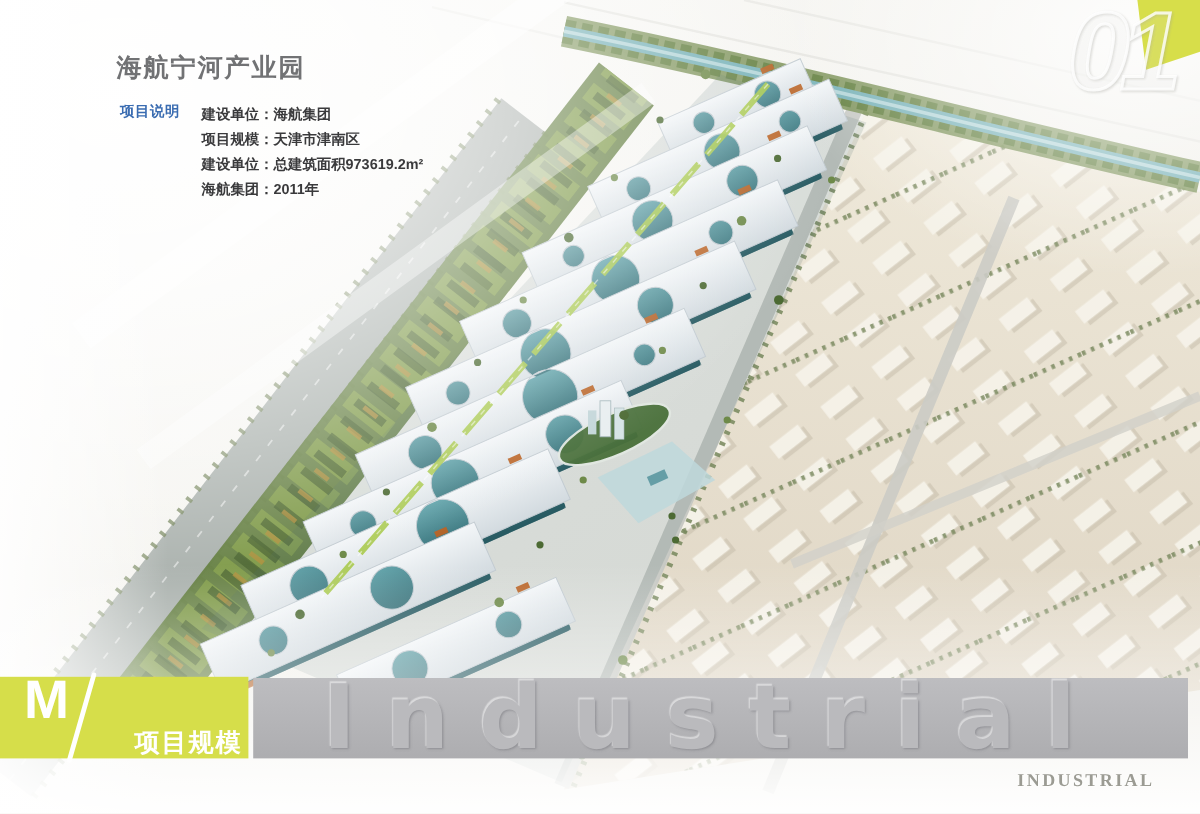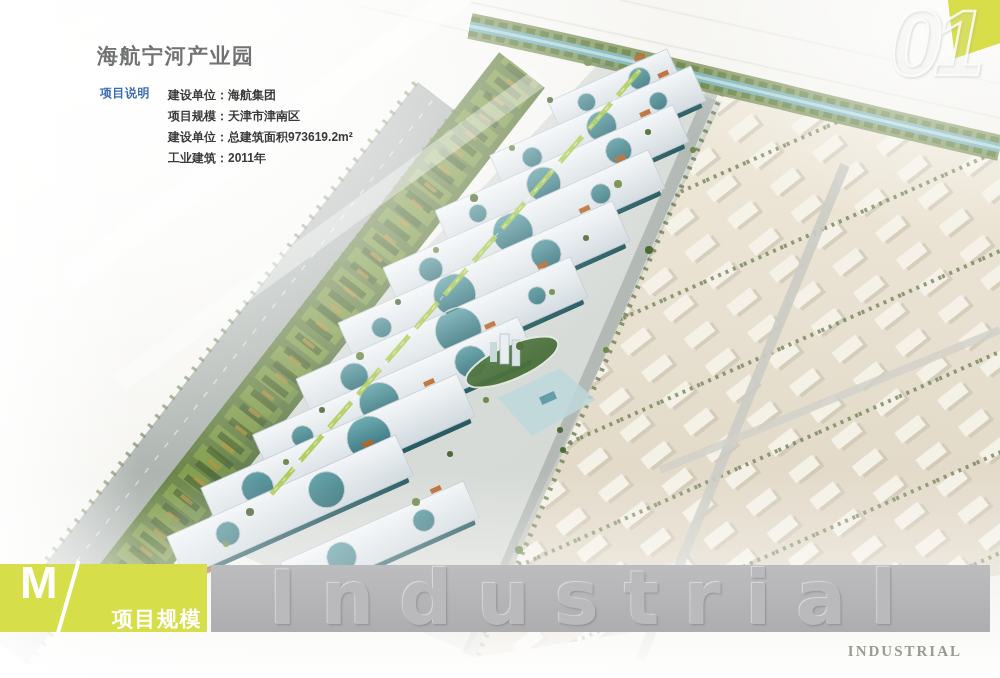--- a/index.html
+++ b/index.html
@@ -256,21 +256,21 @@
     </g>
   </svg>
 
   <div class="page-title">海航宁河产业园</div>
   <div class="project-info">
     <div class="info-label">项目说明</div>
     <div class="info-rows">
       <div class="info-row"><span>建设单位：</span><span>海航集团</span></div>
       <div class="info-row"><span>项目规模：</span><span>天津市津南区</span></div>
       <div class="info-row"><span>建设单位：</span><span>总建筑面积973619.2m²</span></div>
-      <div class="info-row"><span>工业建筑：</span><span>2011年</span></div>
+      <div class="info-row"><span>海航集团：</span><span>2011年</span></div>
     </div>
   </div>
 
   <div class="corner-yellow"></div>
   <div class="corner-number">01</div>
 
   <div class="cat-box">
     <div class="cat-letter">M</div>
     <div class="cat-slash"></div>
     <div class="cat-label">项目规模</div>

